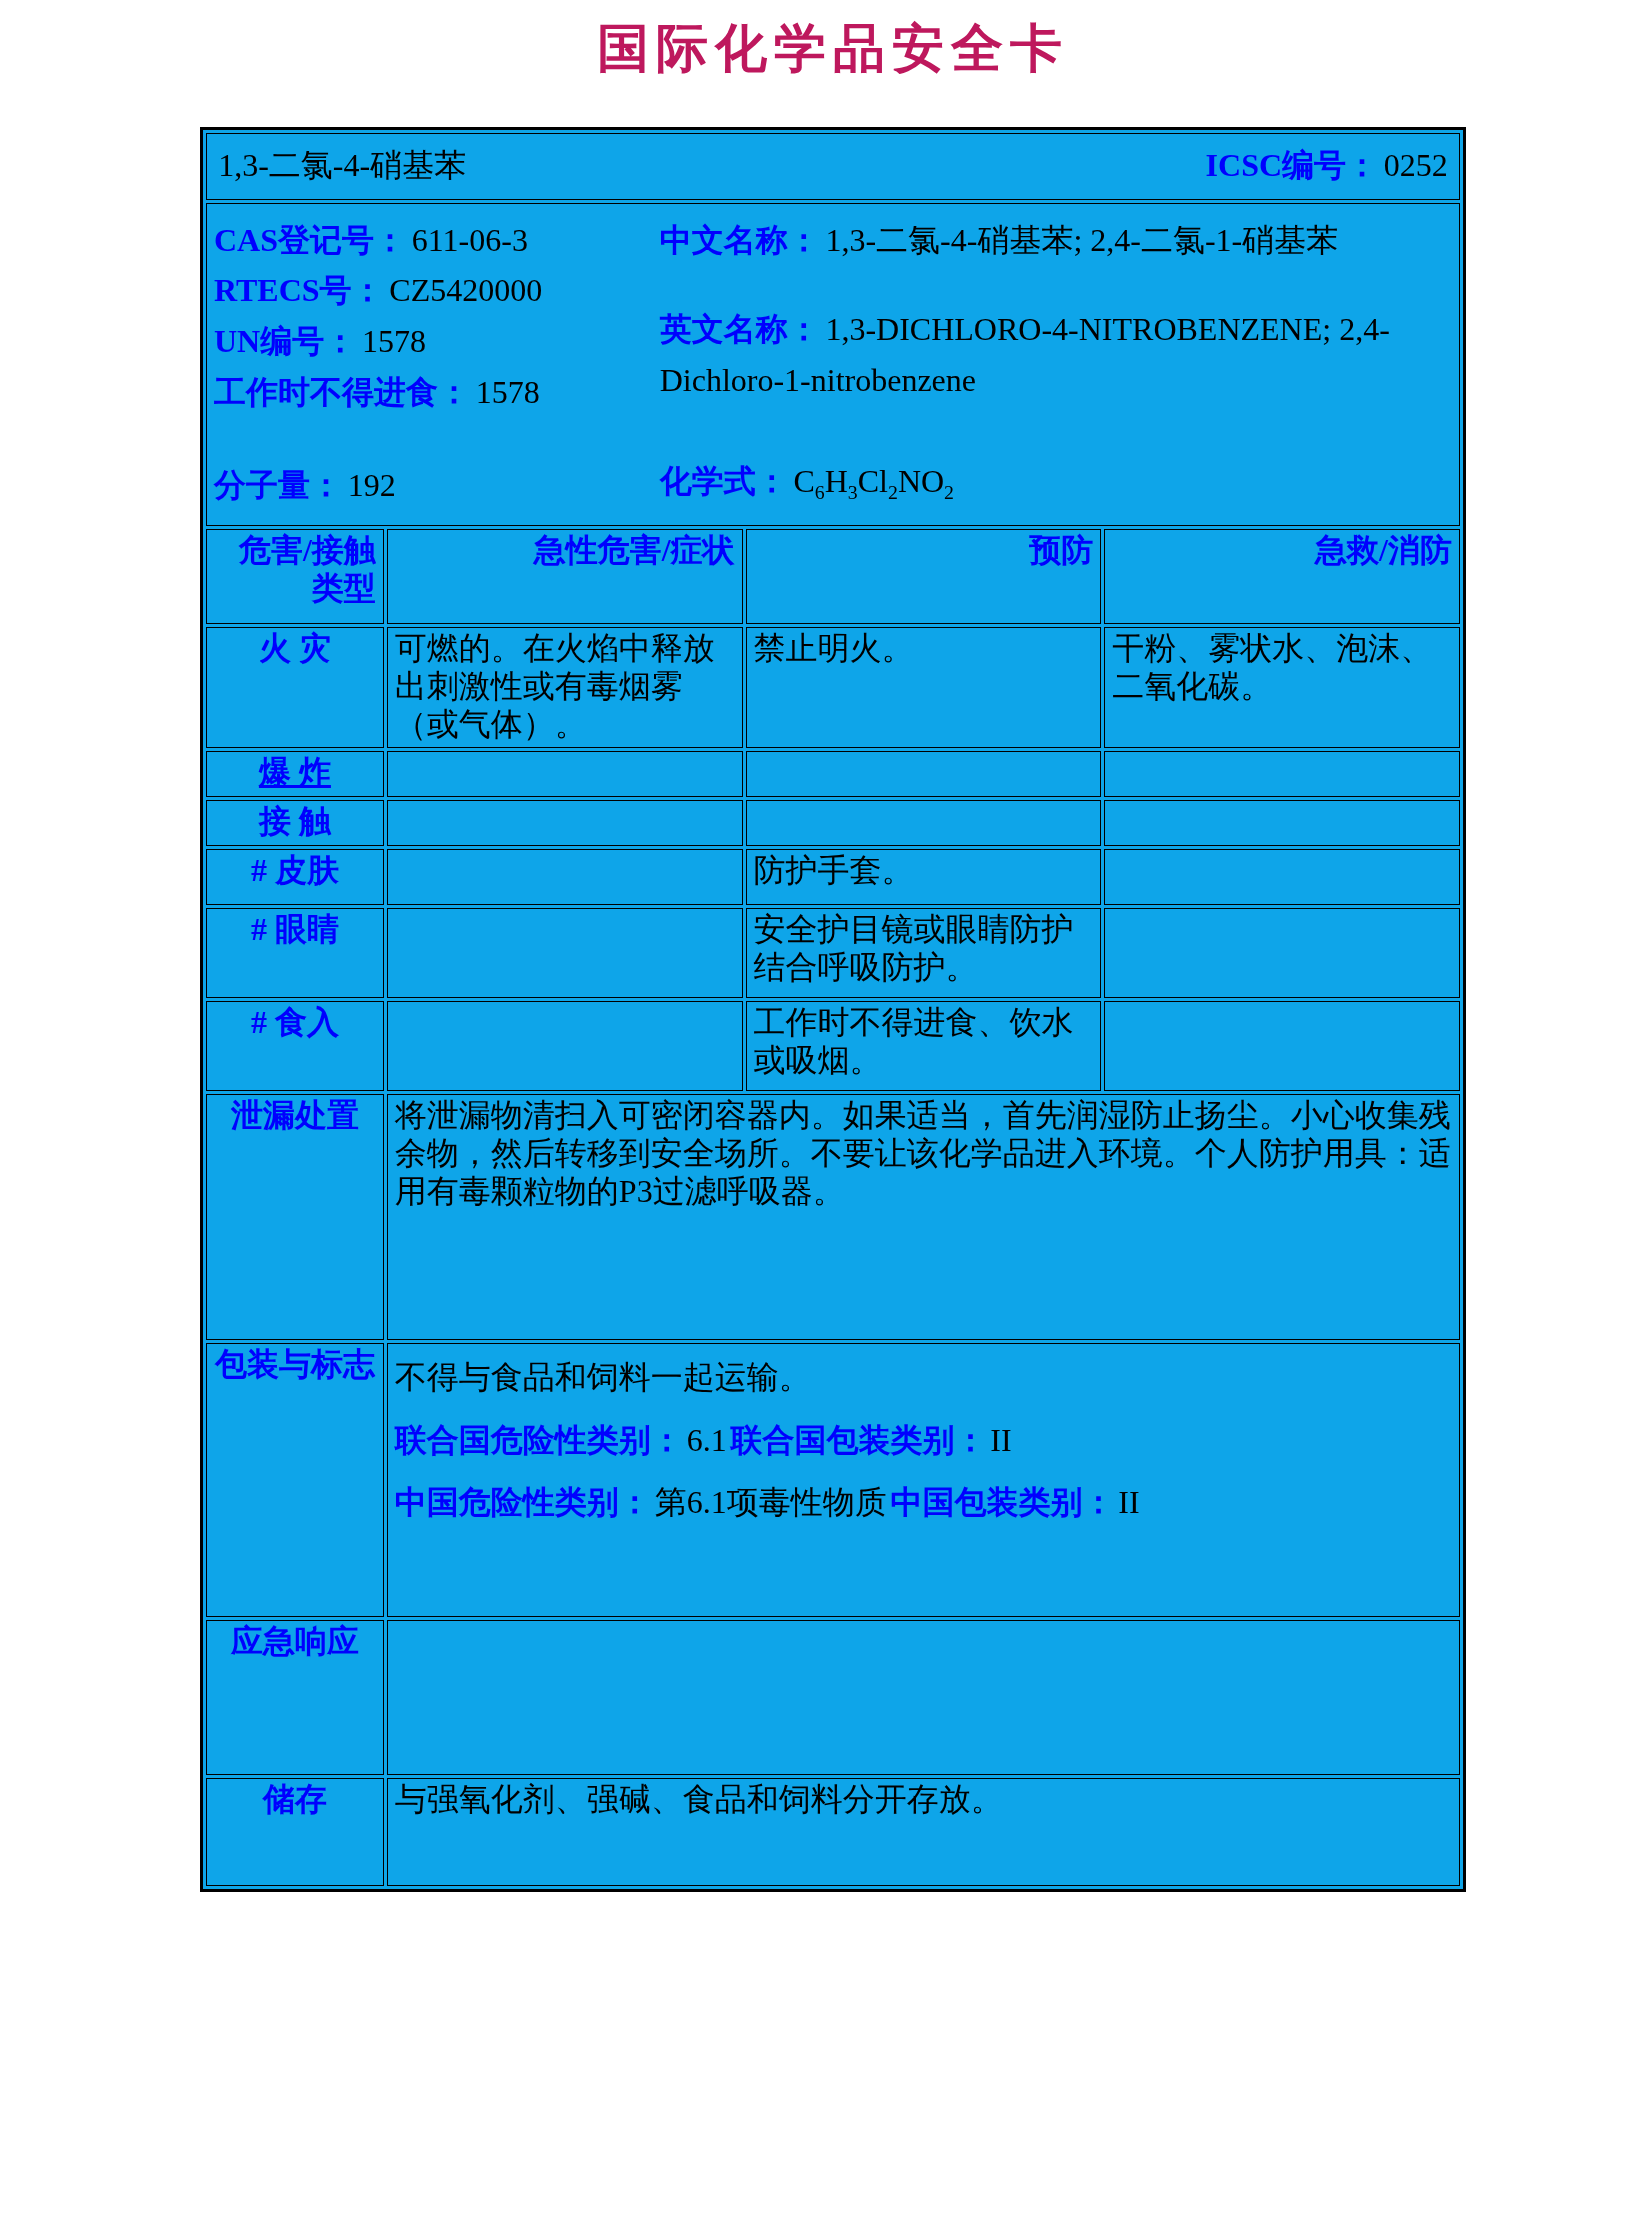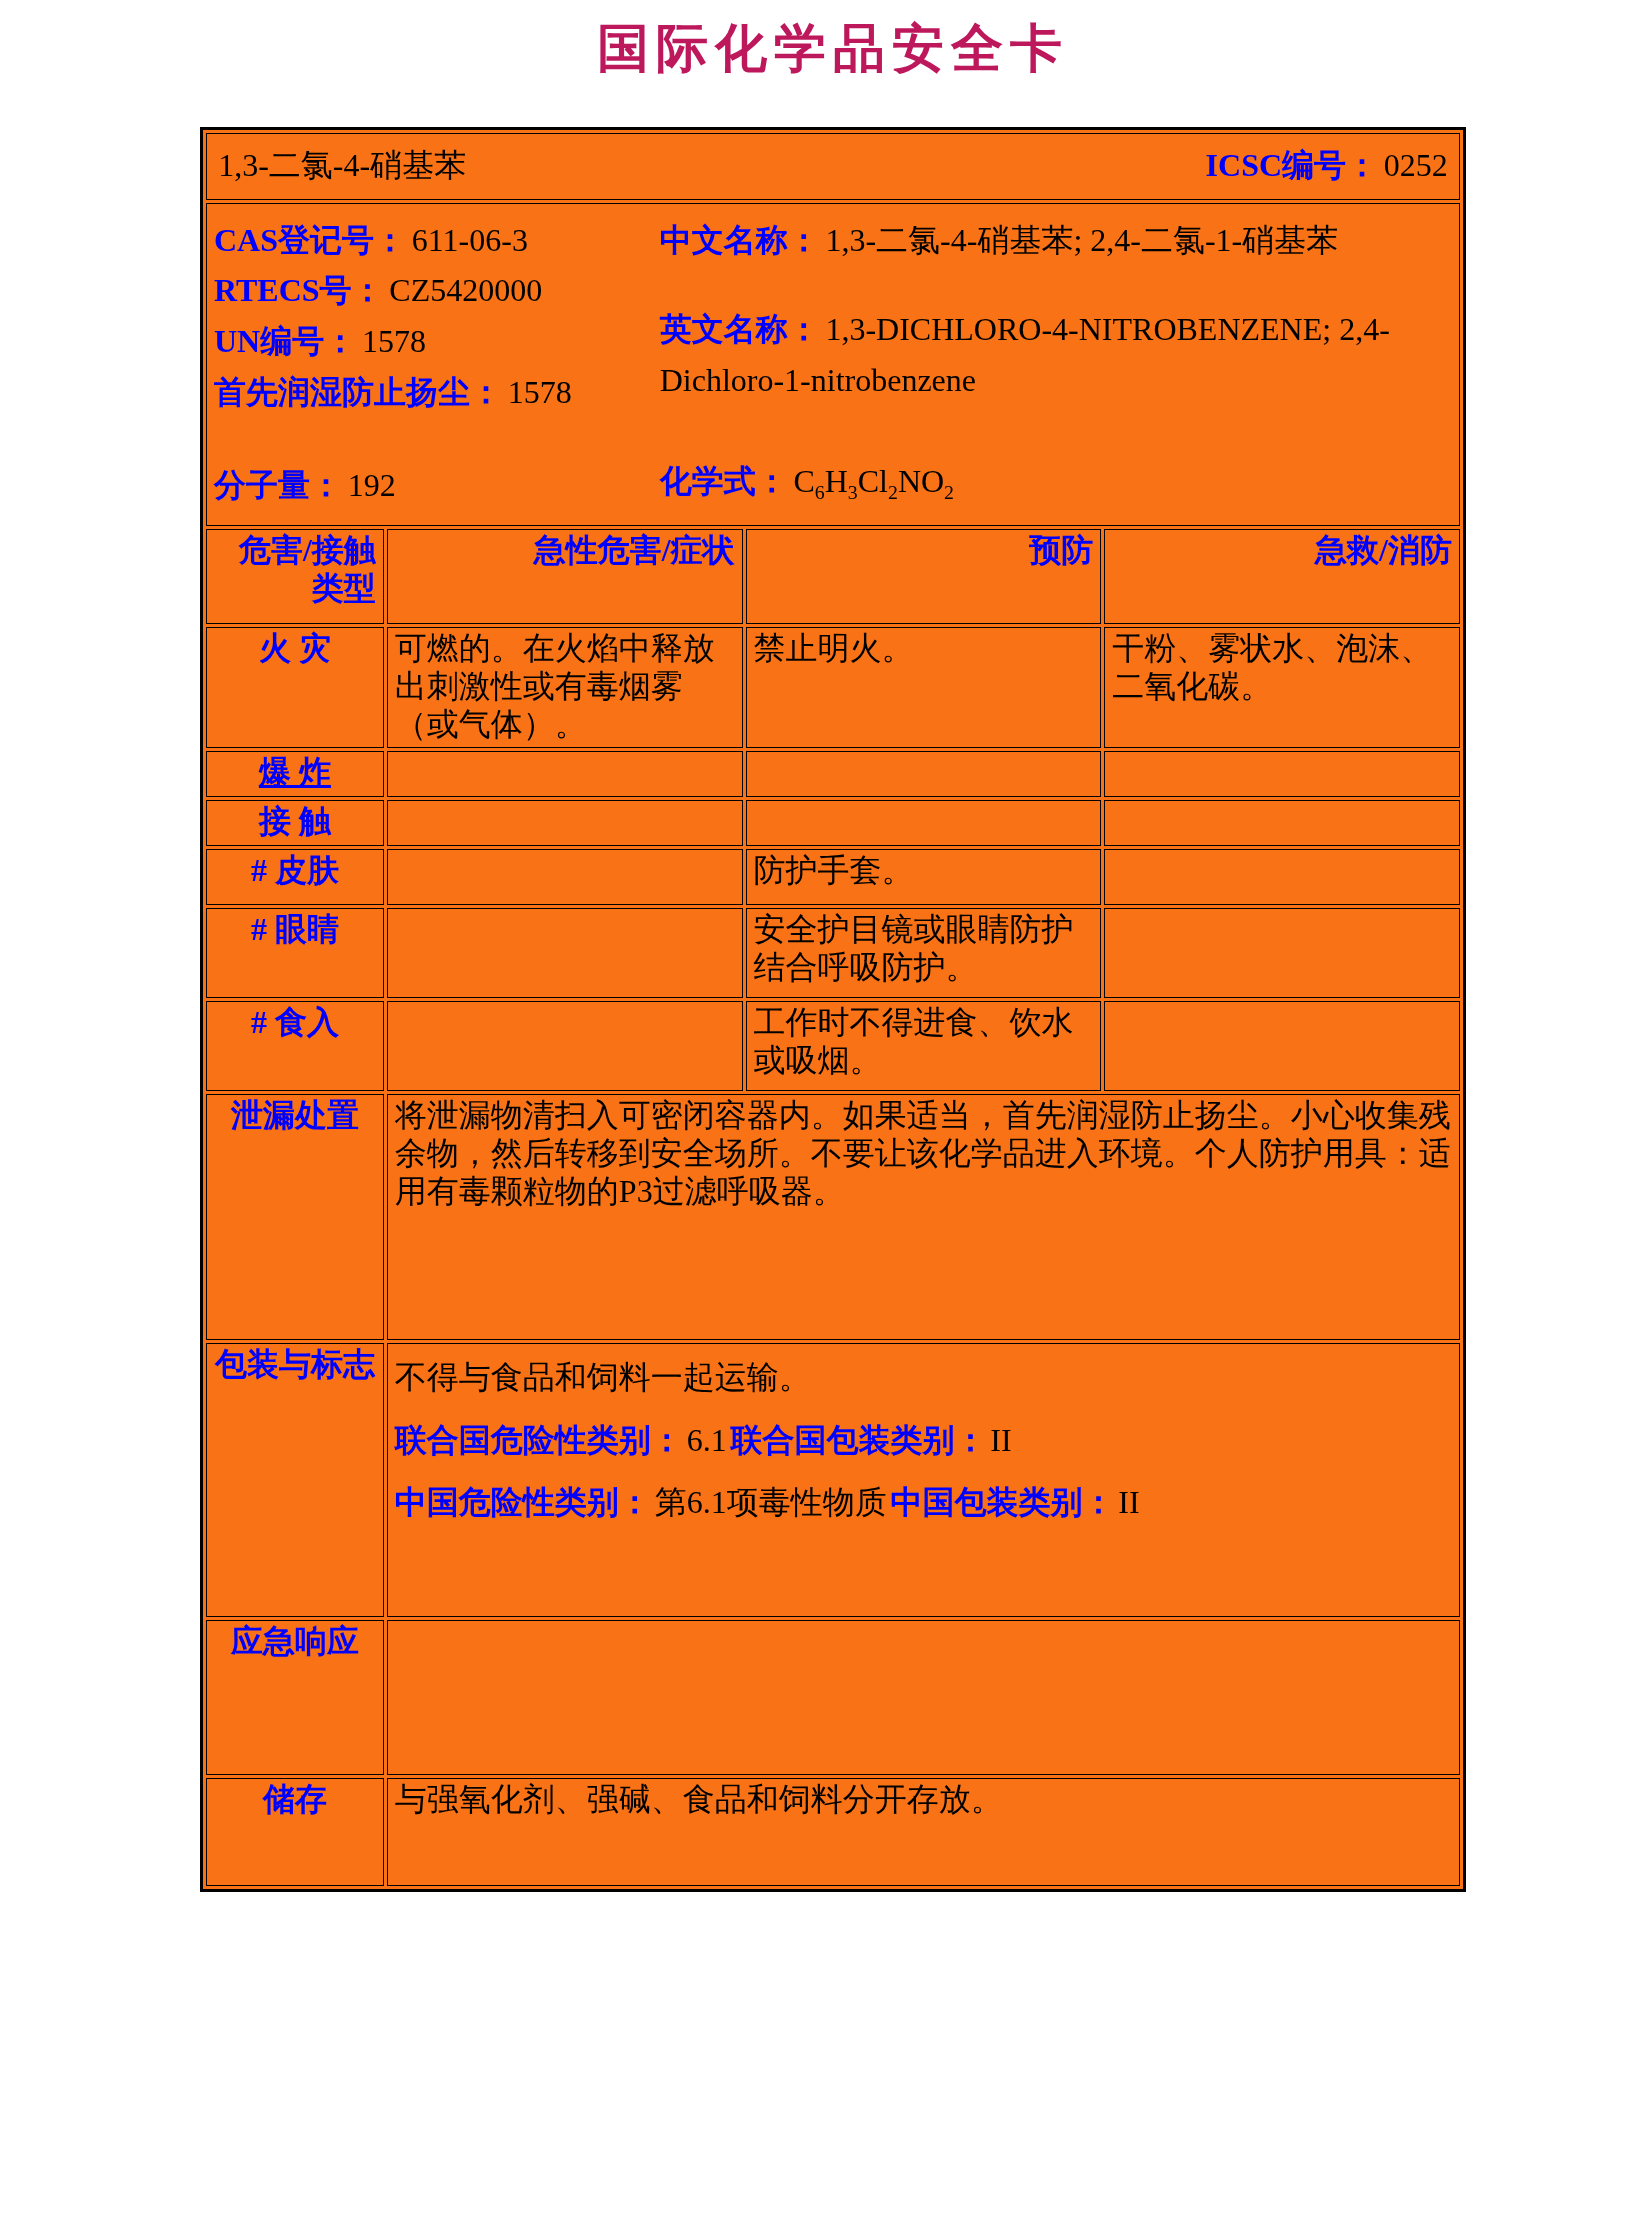--- a/index.html
+++ b/index.html
@@ -18,21 +18,21 @@
     letter-spacing: 7px;
     color: #be185d;
   }
   table.card {
     margin: 46px 0 0 200px;
     width: 1266px;
     border: 3.5px solid #000000;
     border-spacing: 3.5px;
     border-collapse: separate;
     table-layout: fixed;
-    background: #f97316;
+    background: #0ea5e9;
   }
   table.card td {
     border: 1.4px solid #000000;
     vertical-align: top;
     padding: 2.8px 7px;
     font-size: 32px;
     line-height: 1.18;
     overflow: hidden;
   }
   col.c1 { width: 177px; }
@@ -130,21 +130,21 @@
             <div class="id-line">
               <span class="blue bold">CAS登记号：</span><span class="val">611-06-3</span>
             </div>
             <div class="id-line">
               <span class="blue bold">RTECS号：</span><span class="val">CZ5420000</span>
             </div>
             <div class="id-line">
               <span class="blue bold">UN编号：</span><span class="val">1578</span>
             </div>
             <div class="id-line">
-              <span class="blue bold">首先润湿防止扬尘：</span><span class="val">1578</span>
+              <span class="blue bold">工作时不得进食：</span><span class="val">1578</span>
             </div>
             <div class="id-bottom">
               <span class="blue bold">分子量：</span><span class="val">192</span>
             </div>
           </div>
           <div class="id-right">
             <div class="id-para">
               <span class="blue bold">中文名称：</span><span class="val">1,3-二氯-4-硝基苯; 2,4-二氯-1-硝基苯</span>
             </div>
             <div class="id-para id-para-en">

